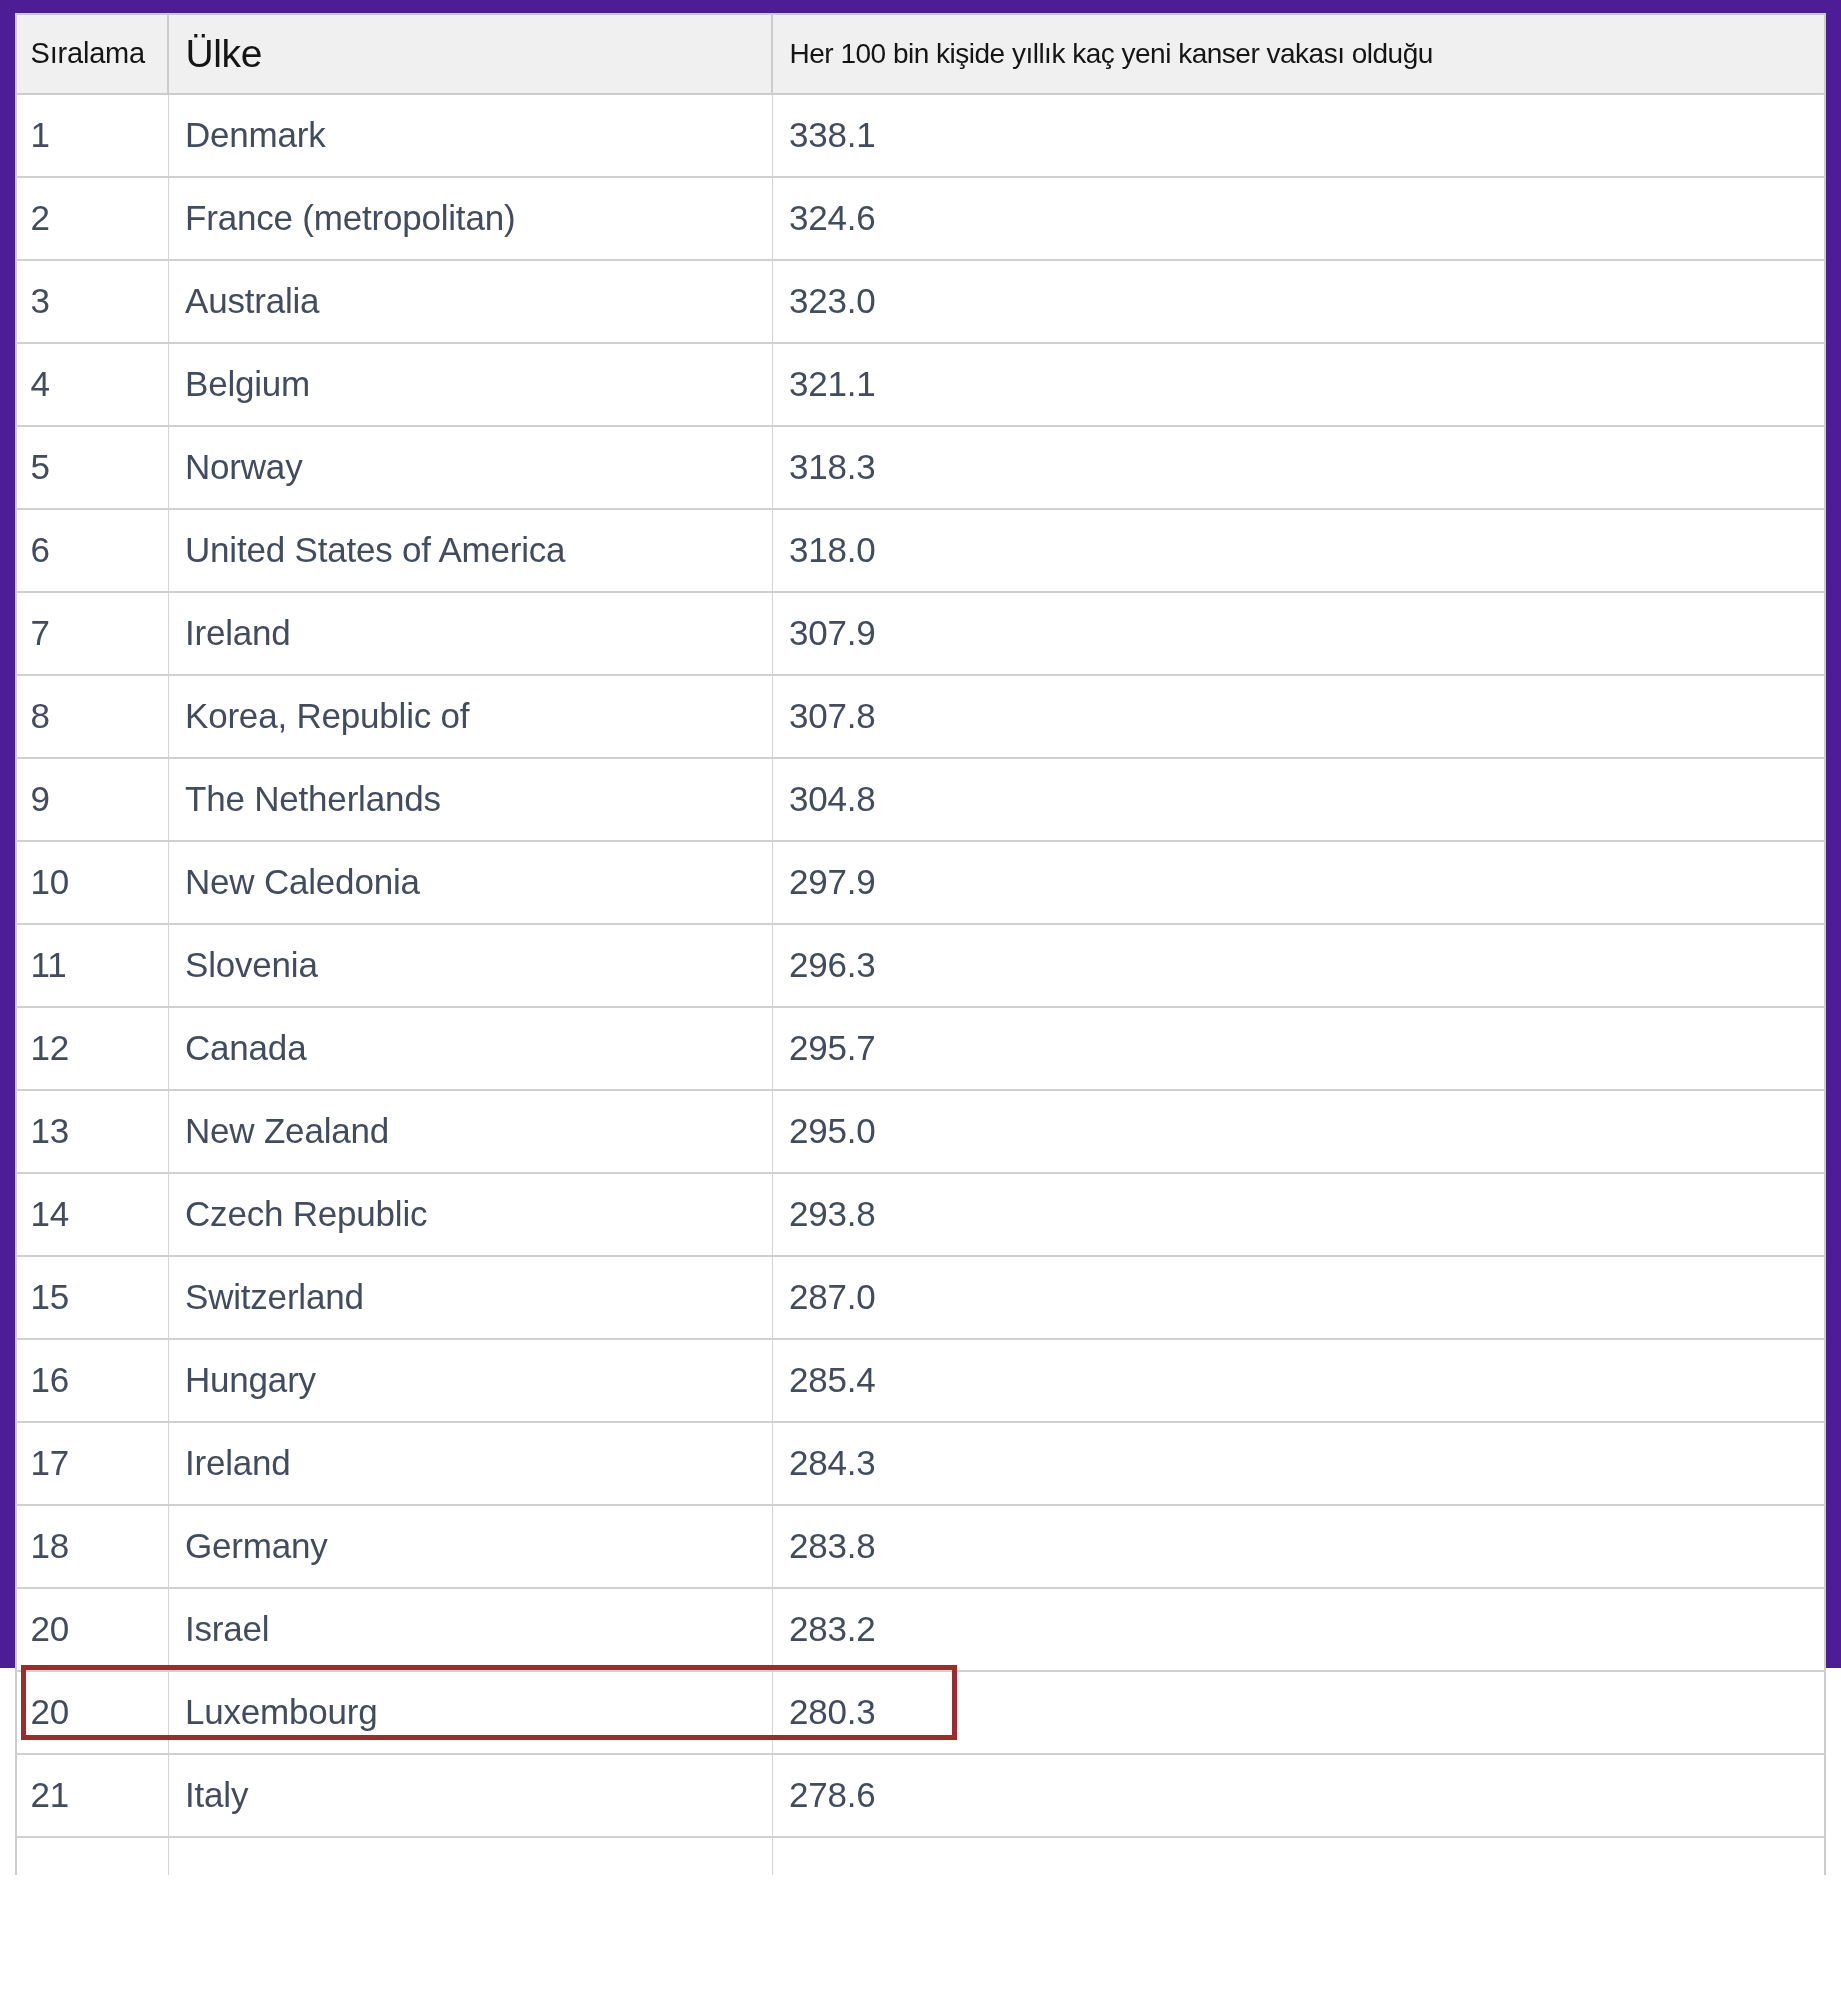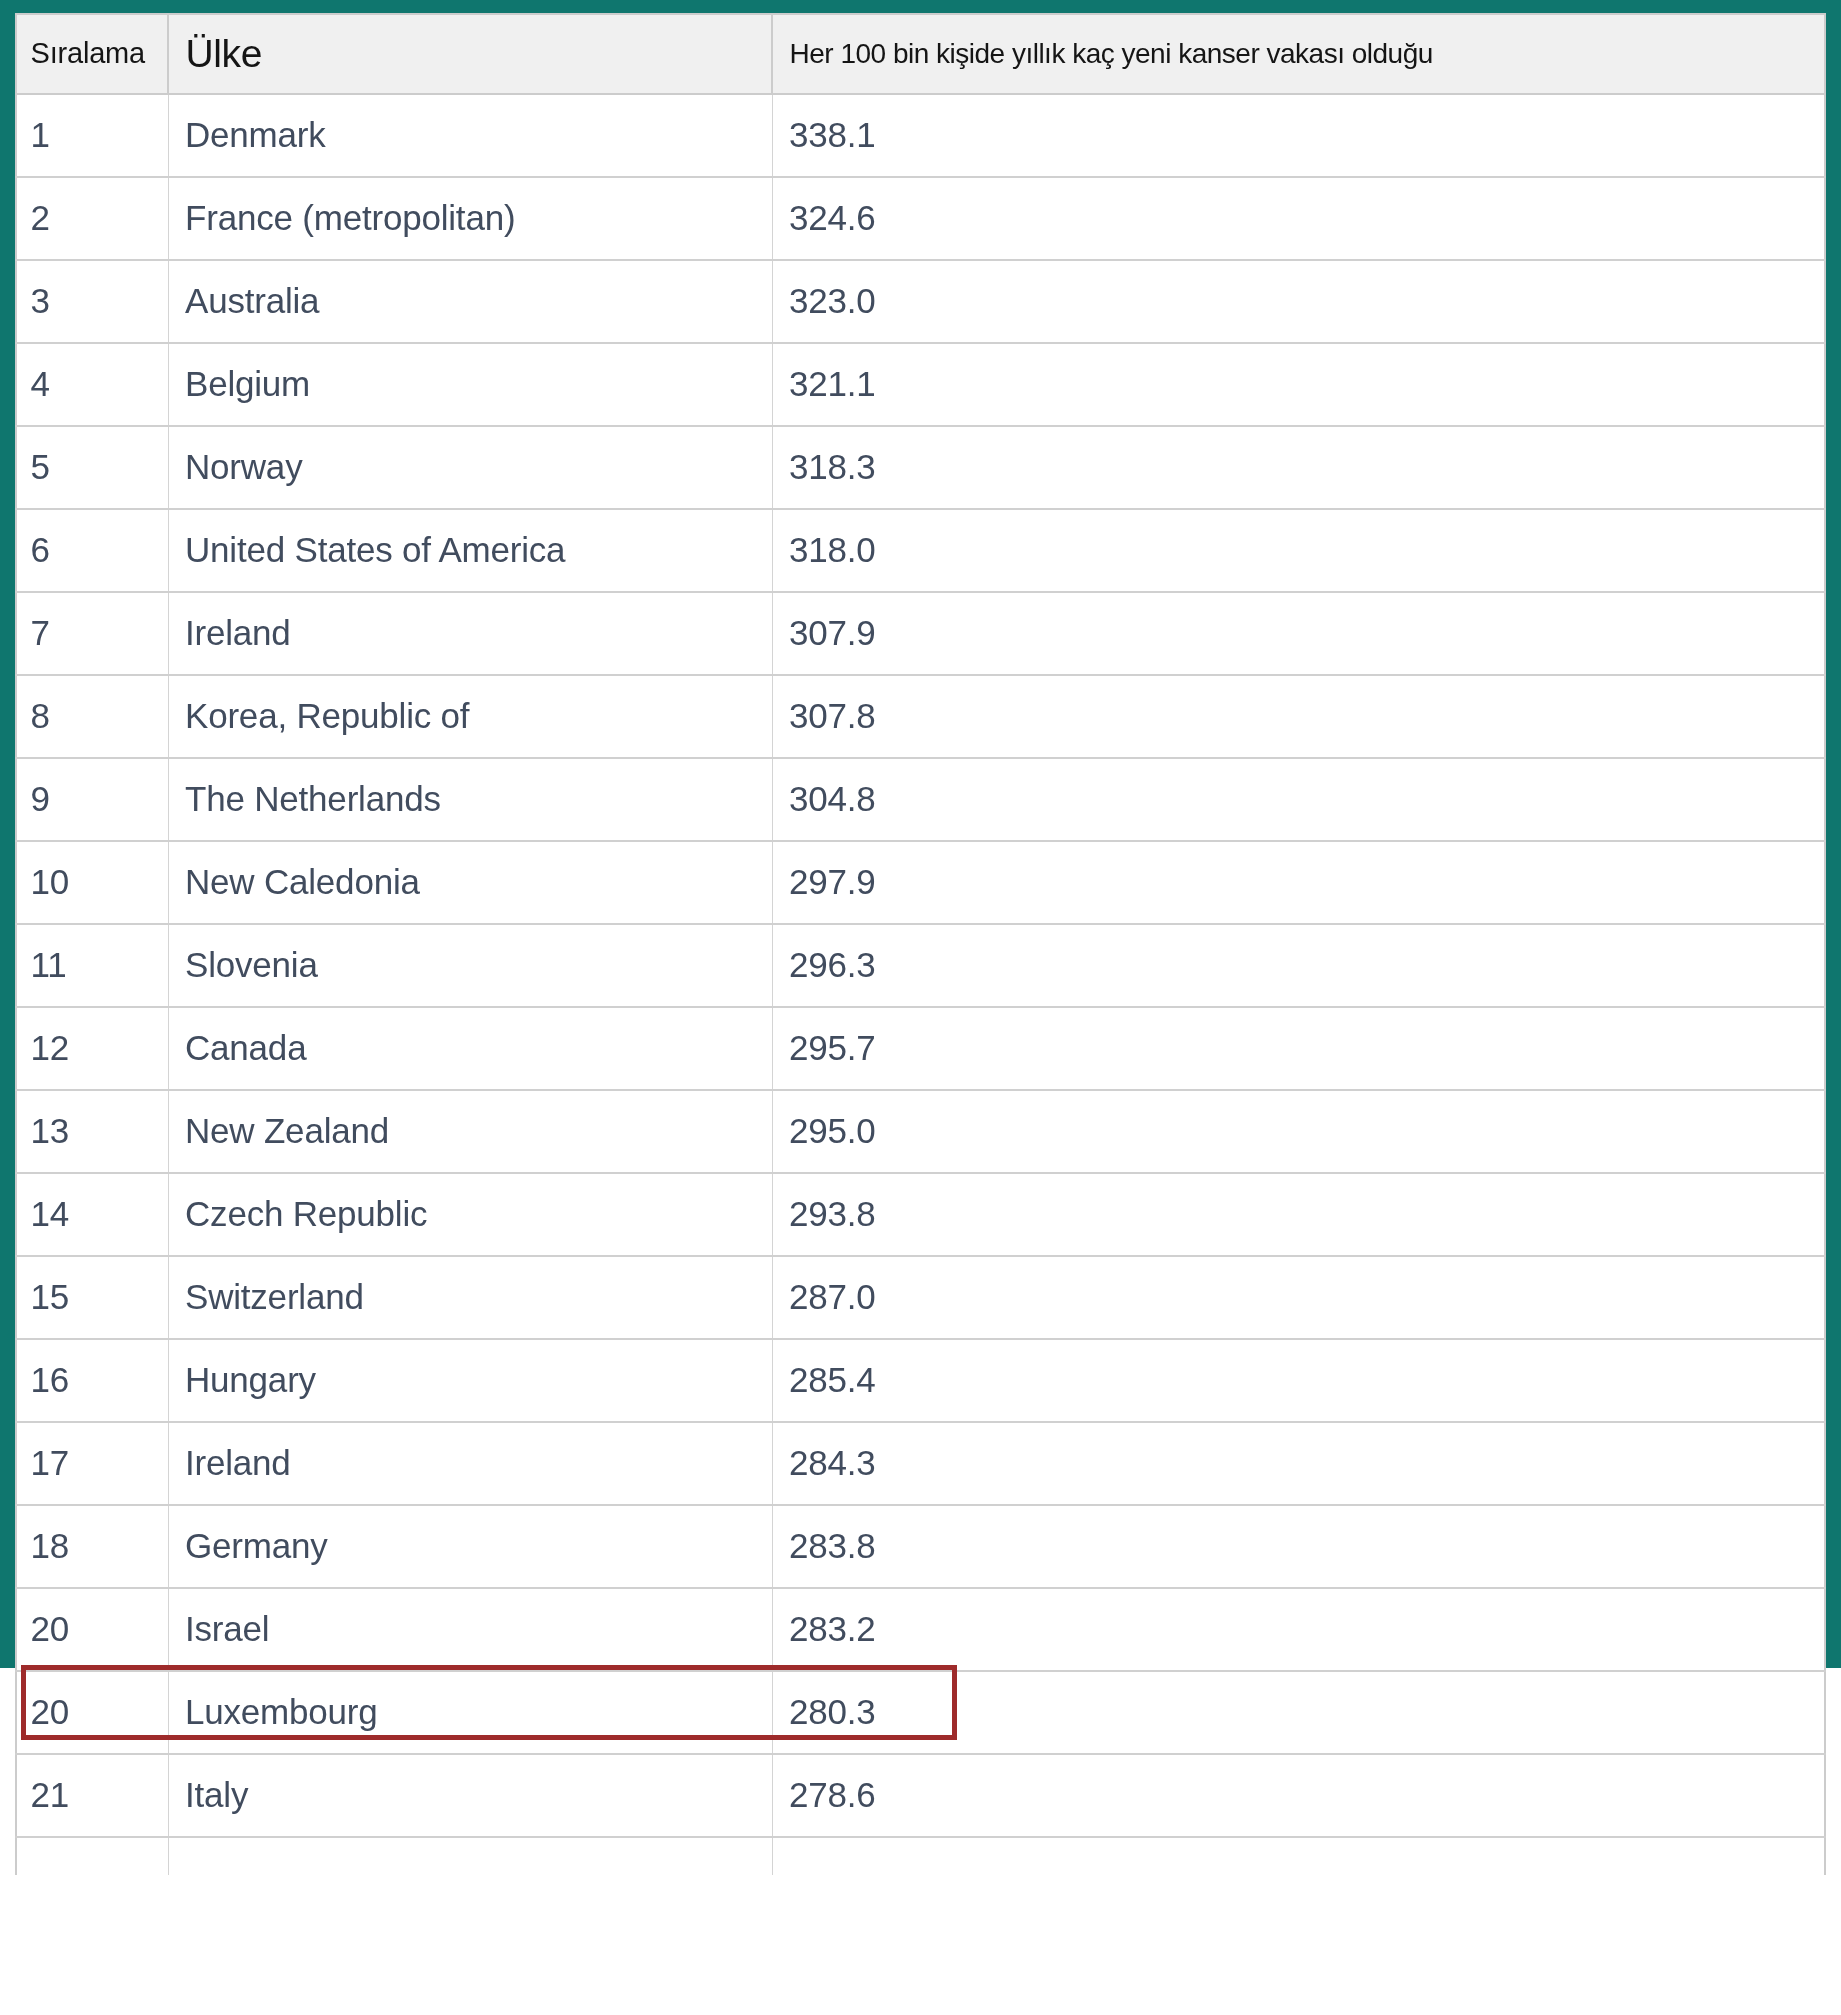--- a/index.html
+++ b/index.html
@@ -13,21 +13,21 @@
     height: 2015px;
     overflow: hidden;
     font-family: "Liberation Sans", "DejaVu Sans", sans-serif;
     -webkit-font-smoothing: antialiased;
   }
 
   .page {
     position: relative;
     width: 1841px;
     height: 1668px;
-    background: #0f766e;
+    background: #4c1d95;
     box-sizing: border-box;
   }
 
   
   .table-wrap {
     position: absolute;
     left: 15px;
     top: 12.8px;
     width: 1811px;
     overflow: hidden;

